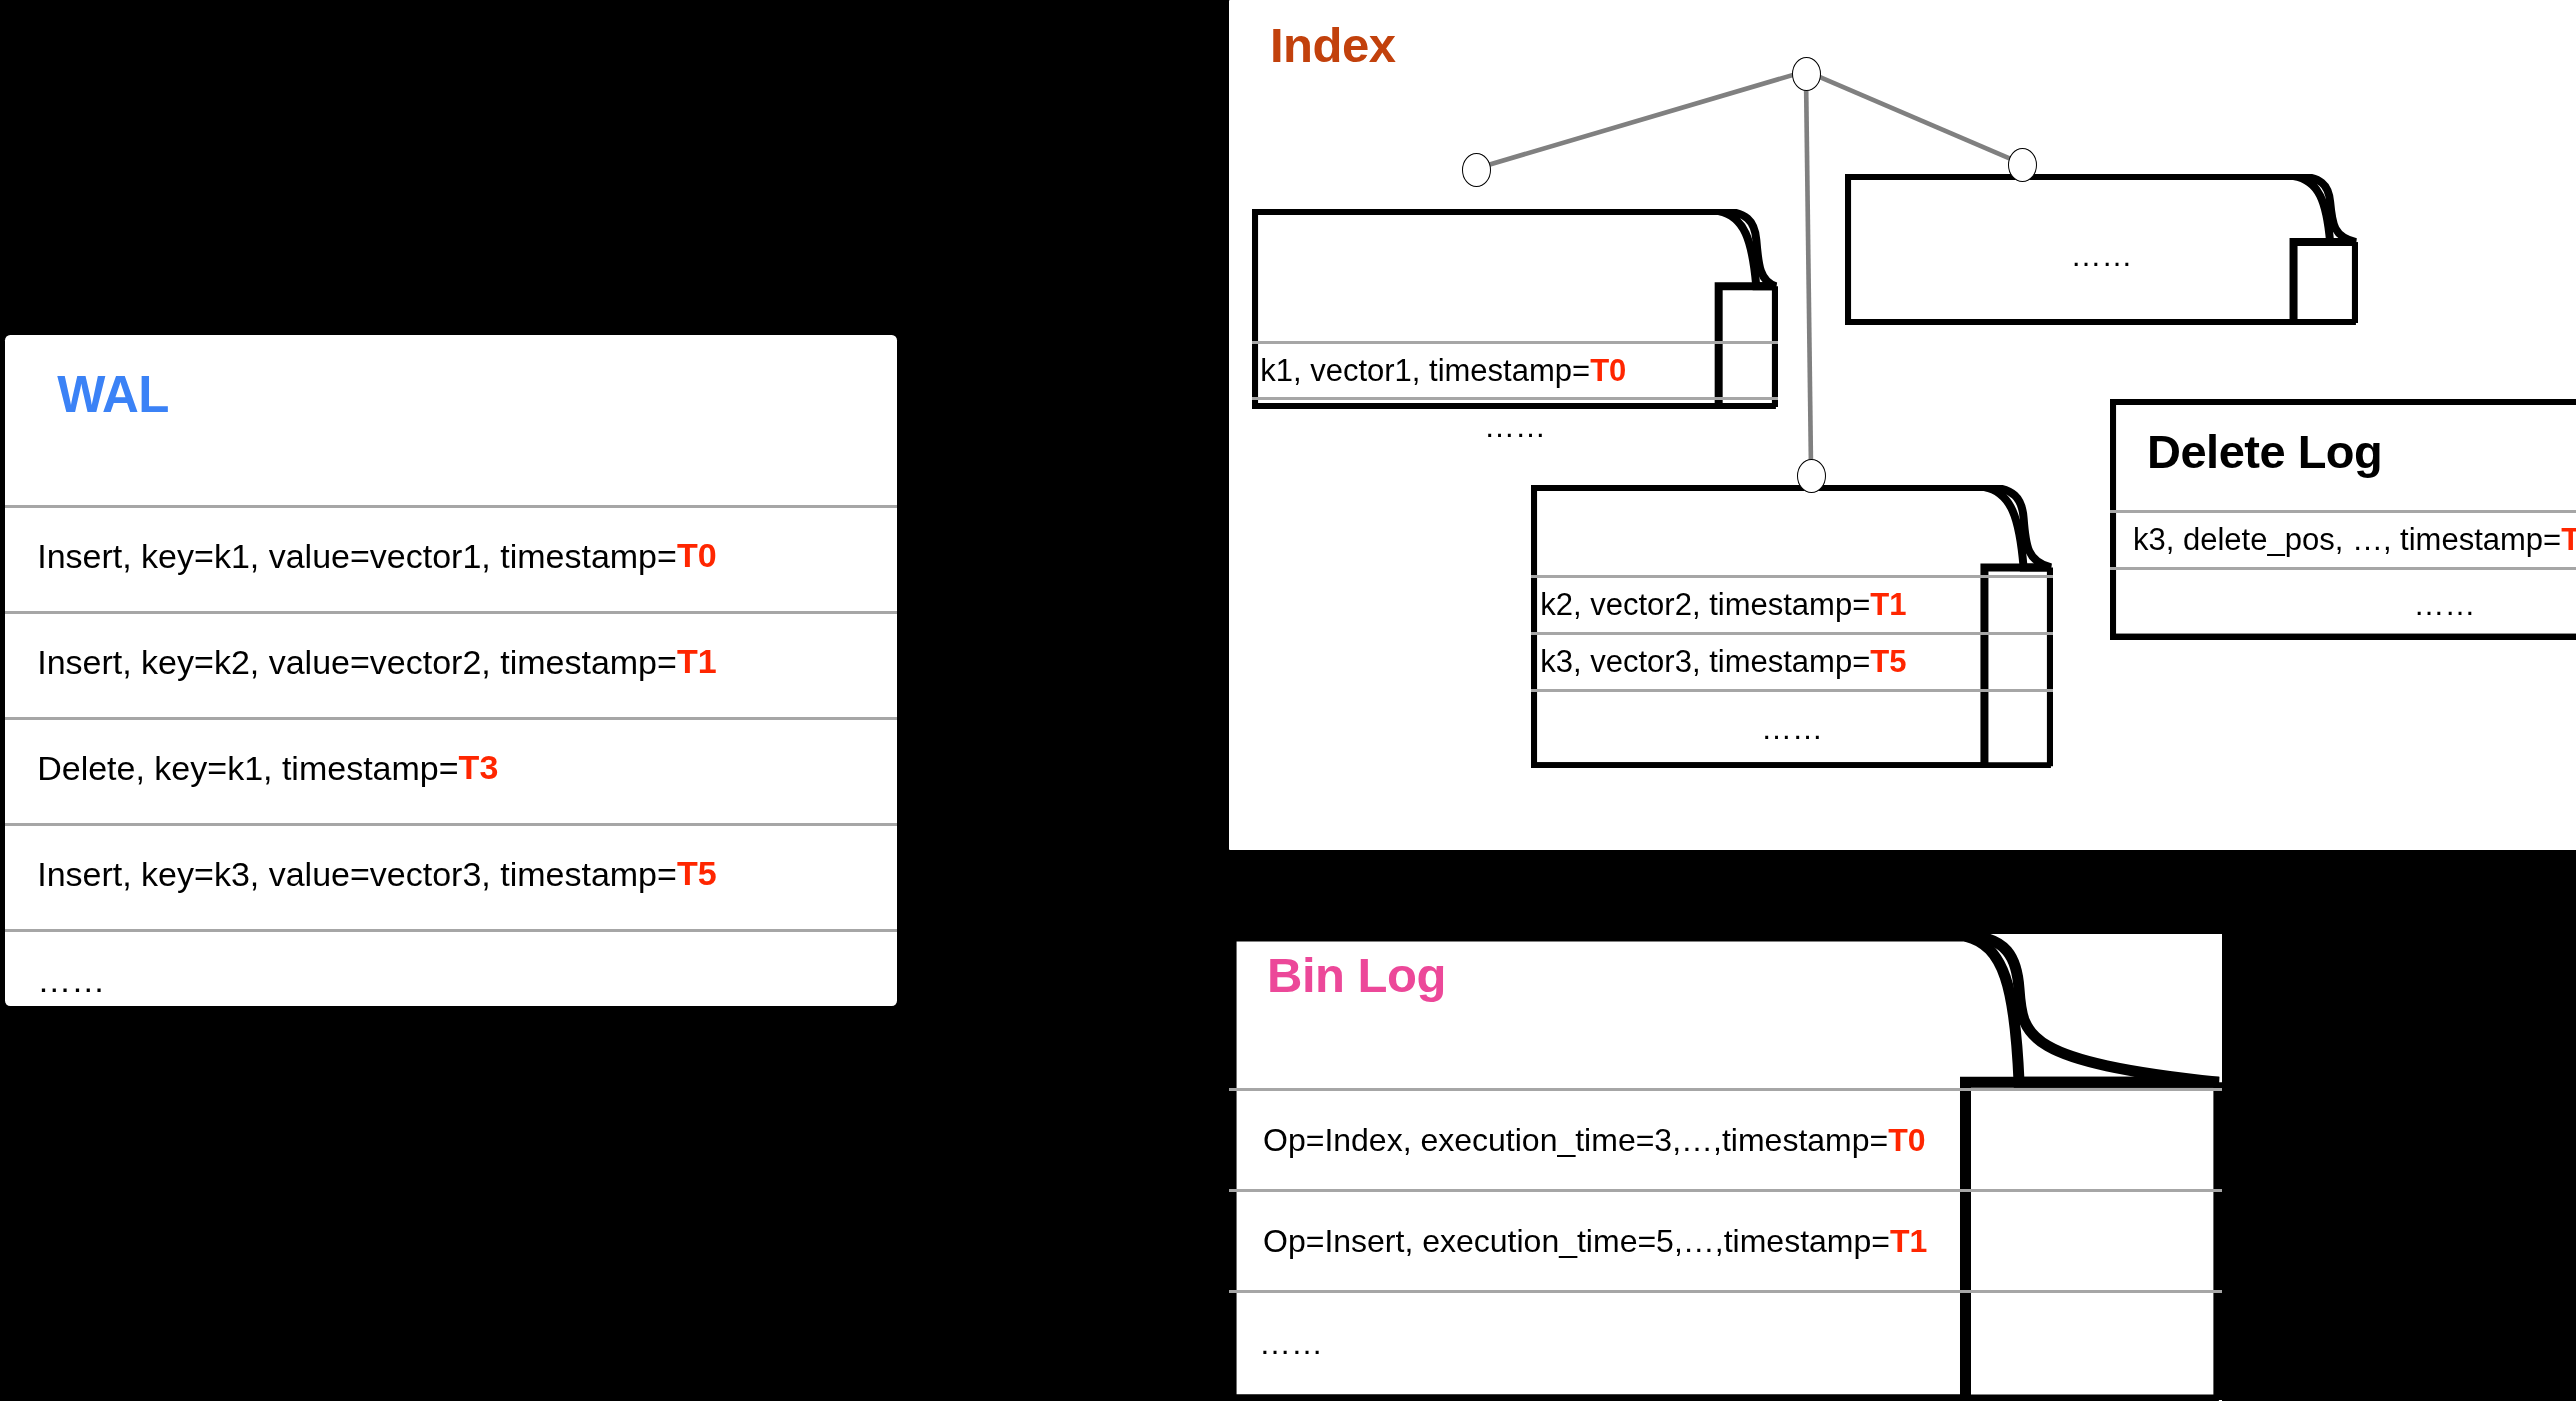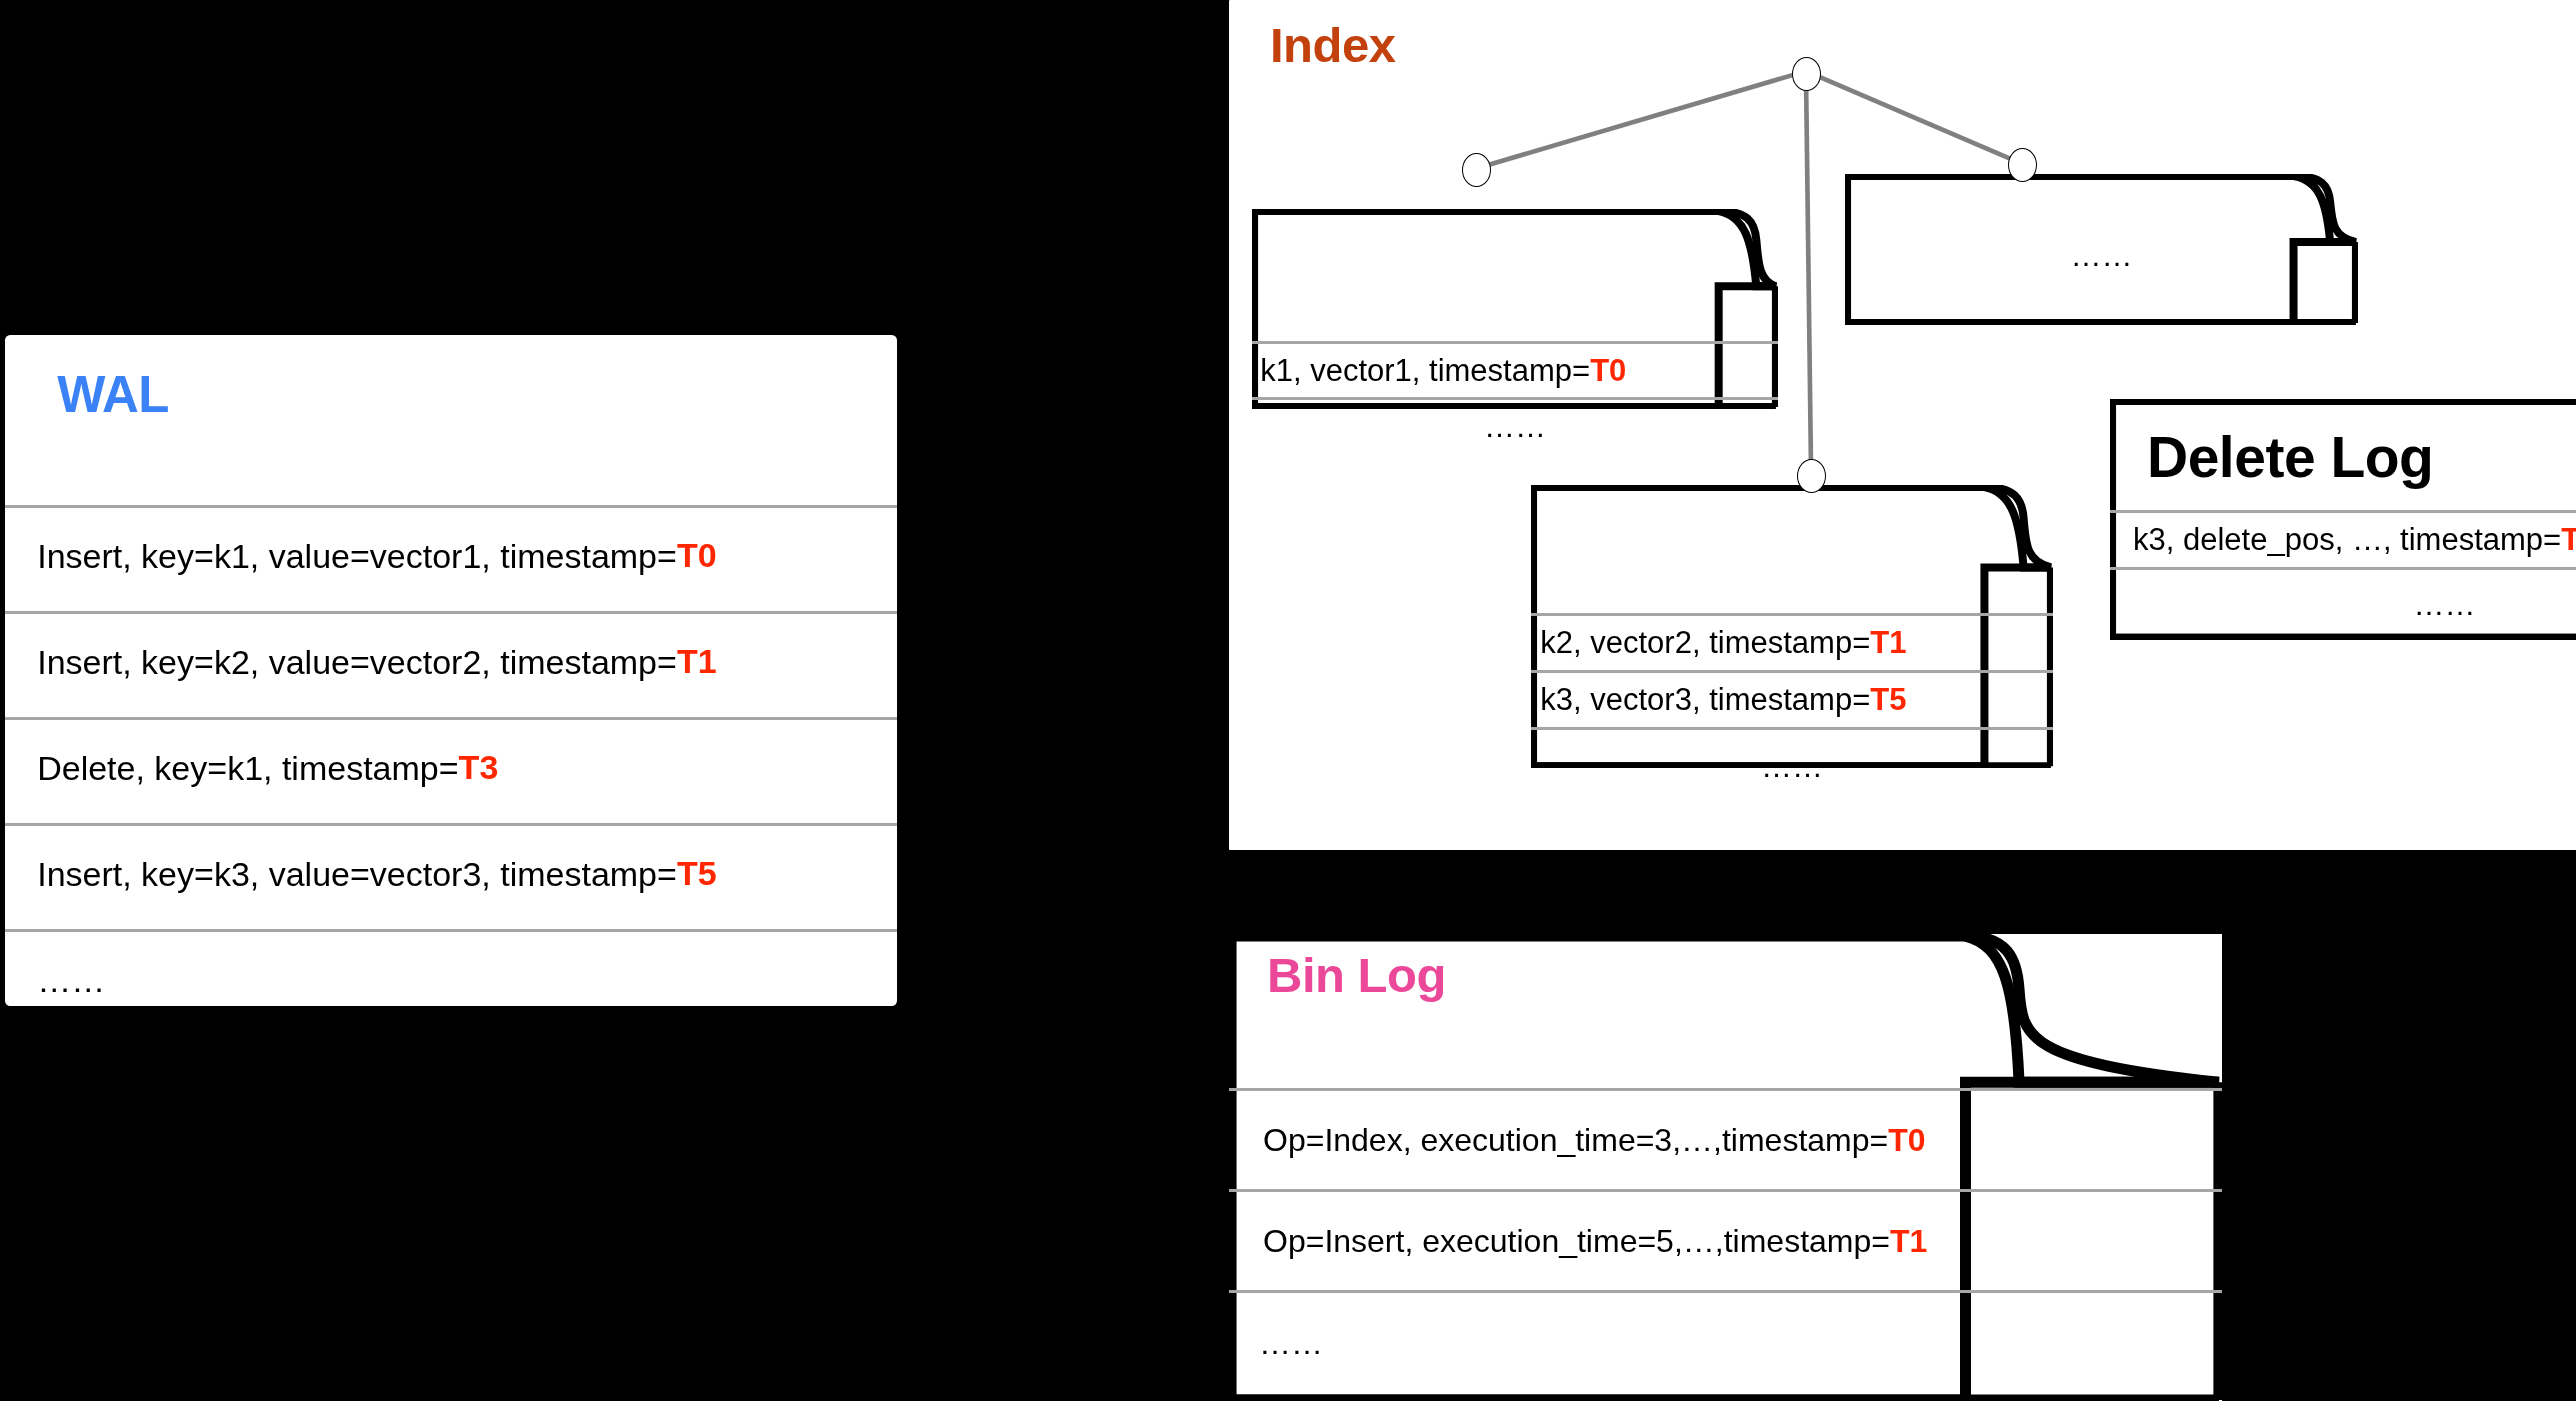--- a/index.html
+++ b/index.html
@@ -119,28 +119,28 @@
   #leaf-k1 .row { height: 56px; padding-left: 8.2px; font-size: 31px; }
   #leaf-k1 .row.ell { justify-content: center; padding-left: 0; }
 
   #leaf-dots { left: 1845px; top: 174px; width: 513px; height: 151px; }
   #leaf-dots .ellcenter {
     position: absolute; left: 0; right: 0; top: 64px;
     text-align: center; font-size: 31px; color: #000;
   }
 
   #leaf-k2 { left: 1531px; top: 485px; width: 522px; height: 283px; }
-  #leaf-k2 .body { top: 90px; margin-top: 38px; }
+  #leaf-k2 .body { top: 90px; }
   #leaf-k2 .row { height: 57px; padding-left: 9.3px; font-size: 31px; }
   #leaf-k2 .row.ell { justify-content: center; padding-left: 0; height: 77px; }
 
   #delete-log { left: 2110px; top: 399px; width: 669px; height: 241px; }
   #delete-log .title {
     position: absolute; left: 37px; top: 25px;
-    font-size: 57px; font-weight: bold; letter-spacing: -0.5px; color: #000;
+    font-size: 47px; font-weight: bold; letter-spacing: -0.5px; color: #000;
   }
   #delete-log .body { top: 111px; }
   #delete-log .row { height: 57px; padding-left: 23px; font-size: 31px; }
   #delete-log .row.ell { justify-content: center; padding-left: 0; height: 72px; }
 
   #bin-log { left: 1229px; top: 934px; width: 993px; height: 468px; }
   #bin-log .title {
     position: absolute; left: 38px; top: 13px;
     font-size: 49px; font-weight: bold; letter-spacing: -0.5px; color: #ec4899;
   }

